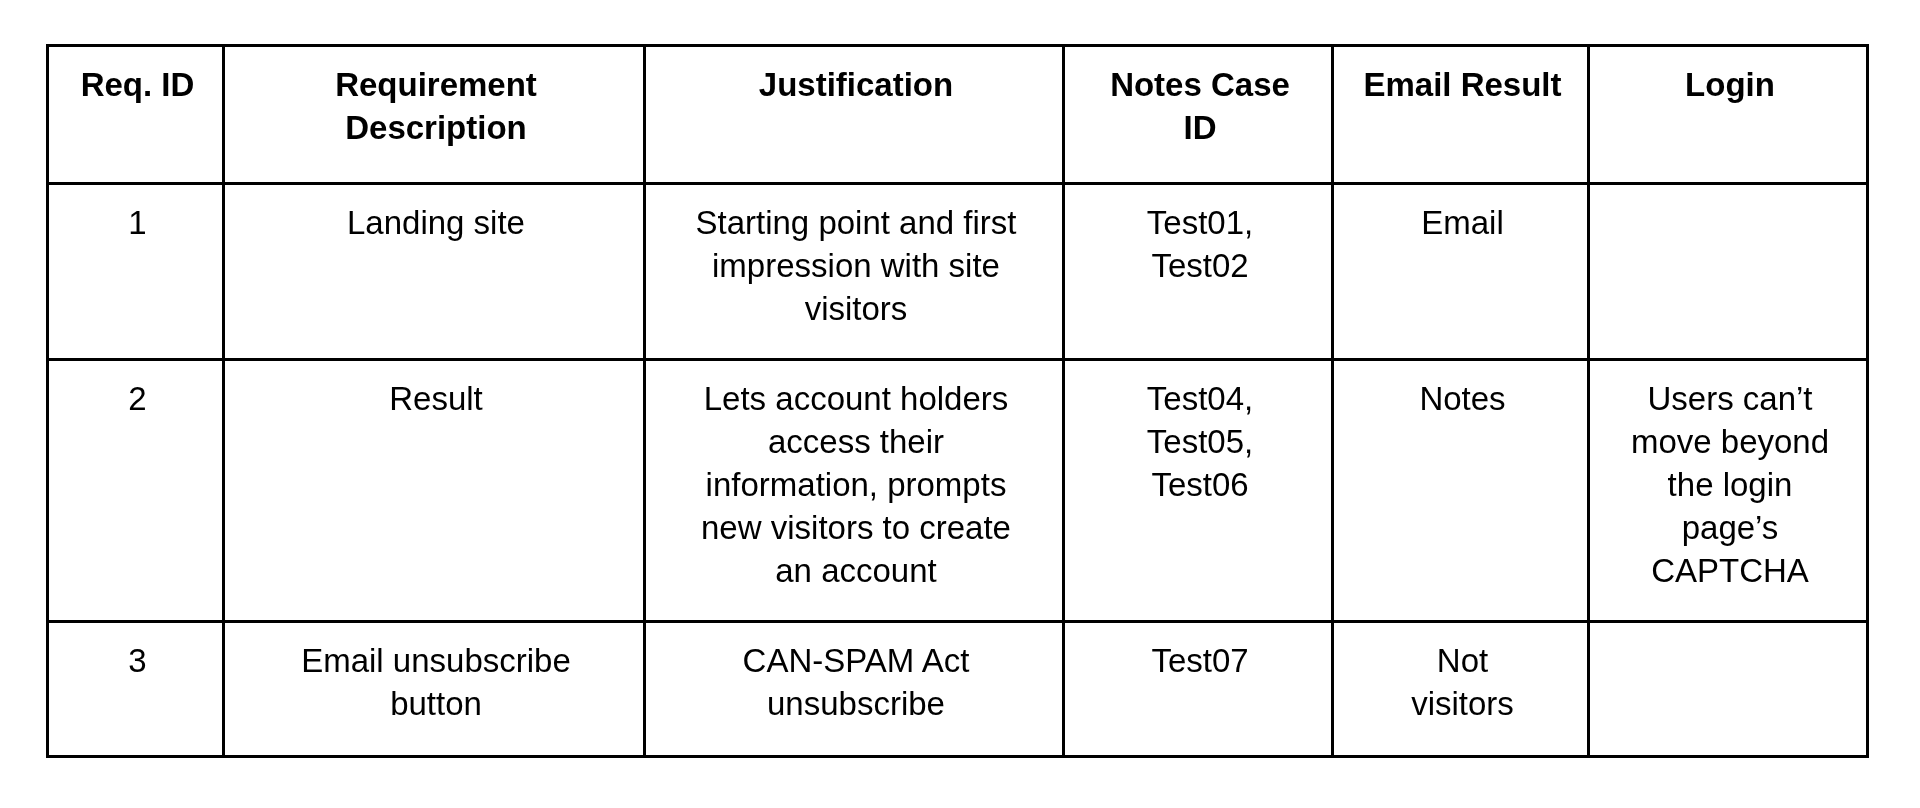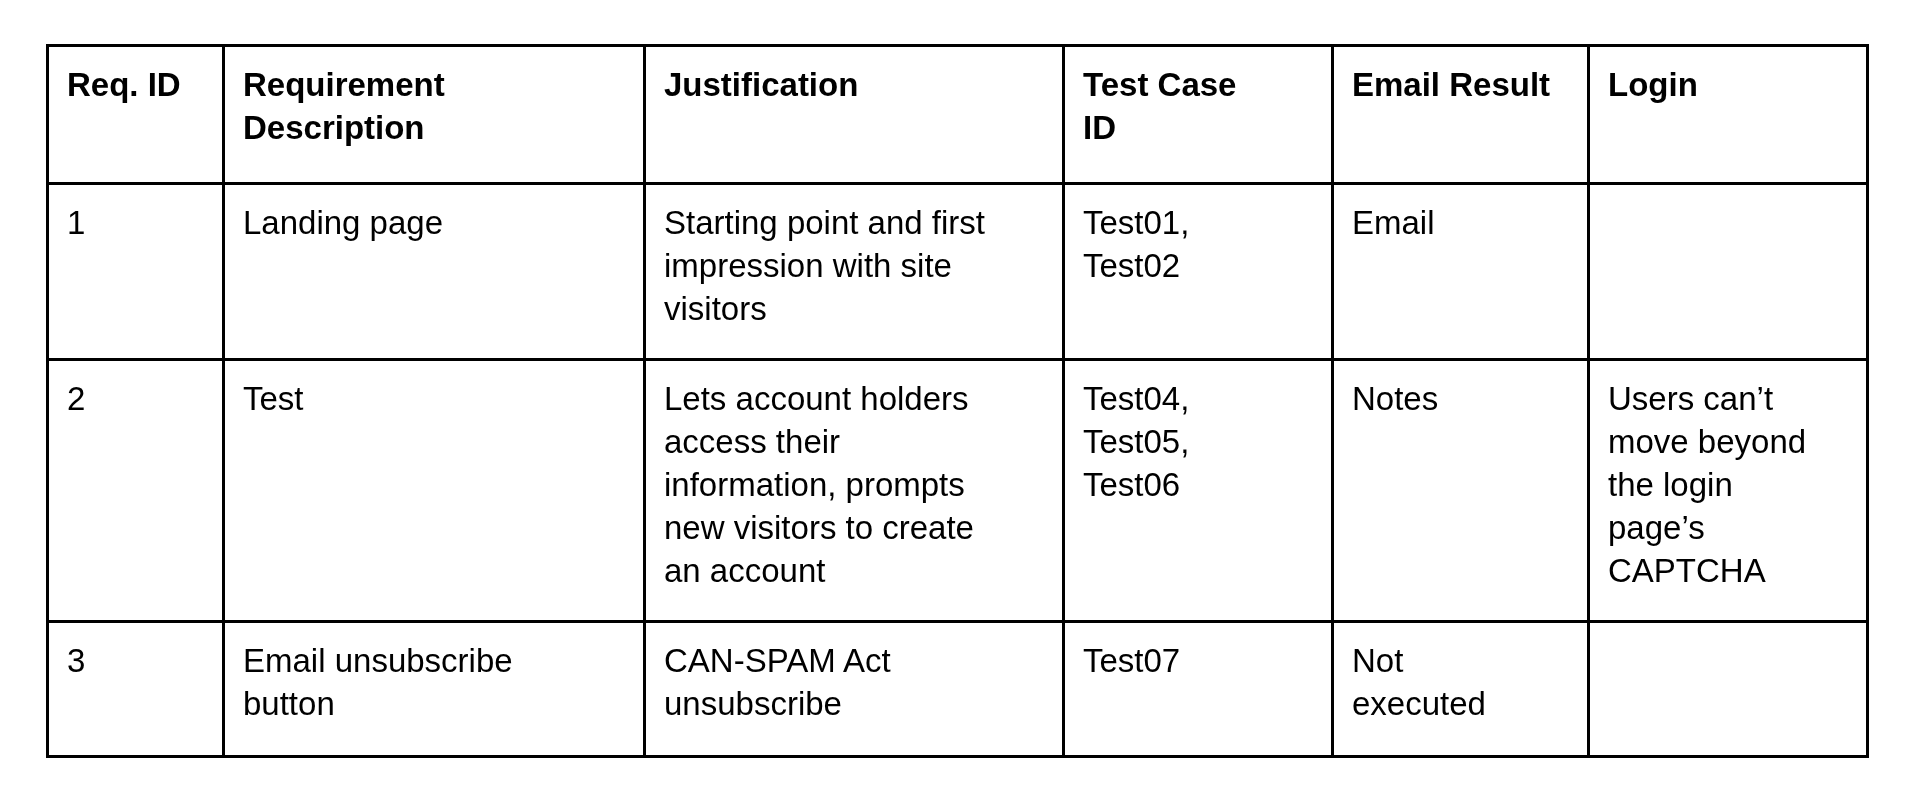--- a/index.html
+++ b/index.html
@@ -30,21 +30,21 @@
   table.req-table col.c1 { width: 421px; }
   table.req-table col.c2 { width: 419px; }
   table.req-table col.c3 { width: 269px; }
   table.req-table col.c4 { width: 256px; }
   table.req-table col.c5 { width: 279px; }
 
   table.req-table th,
   table.req-table td {
     border: 3px solid #000000;
     vertical-align: top;
-    text-align: left;
+    text-align: center;
     padding: 16px 14px 12px 18px;
     font-size: 33px;
     line-height: 43px;
     white-space: pre-line;
     overflow: hidden;
   }
   table.req-table th {
     font-weight: bold;
   }
   table.req-table td {
@@ -67,41 +67,41 @@
         <col class="c3">
         <col class="c4">
         <col class="c5">
     </colgroup>
     <thead>
       <tr class="r-head">
         <th>Req. ID</th>
         <th>Requirement
 Description</th>
         <th>Justification</th>
-        <th>Test Case
+        <th>Notes Case
 ID</th>
         <th>Email Result</th>
         <th>Login</th>
       </tr>
     </thead>
     <tbody>
       <tr class="r-0">
         <td>1</td>
-        <td>Landing page</td>
+        <td>Landing site</td>
         <td>Starting point and first
 impression with site
 visitors</td>
         <td>Test01,
 Test02</td>
         <td>Email</td>
         <td></td>
       </tr>
       <tr class="r-1">
         <td>2</td>
-        <td>Test</td>
+        <td>Result</td>
         <td>Lets account holders
 access their
 information, prompts
 new visitors to create
 an account</td>
         <td>Test04,
 Test05,
 Test06</td>
         <td>Notes</td>
         <td>Users can’t
@@ -111,18 +111,18 @@
 CAPTCHA</td>
       </tr>
       <tr class="r-2">
         <td>3</td>
         <td>Email unsubscribe
 button</td>
         <td>CAN-SPAM Act
 unsubscribe</td>
         <td>Test07</td>
         <td>Not
-executed</td>
+visitors</td>
         <td></td>
       </tr>
     </tbody>
   </table>
 </div>
 
 </body></html>

